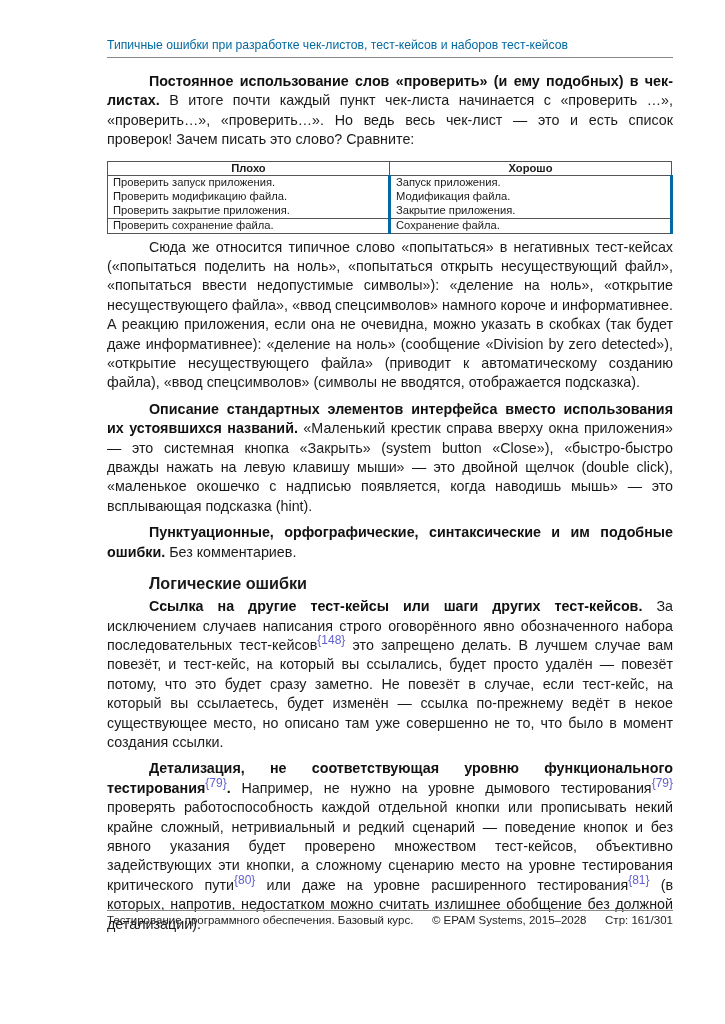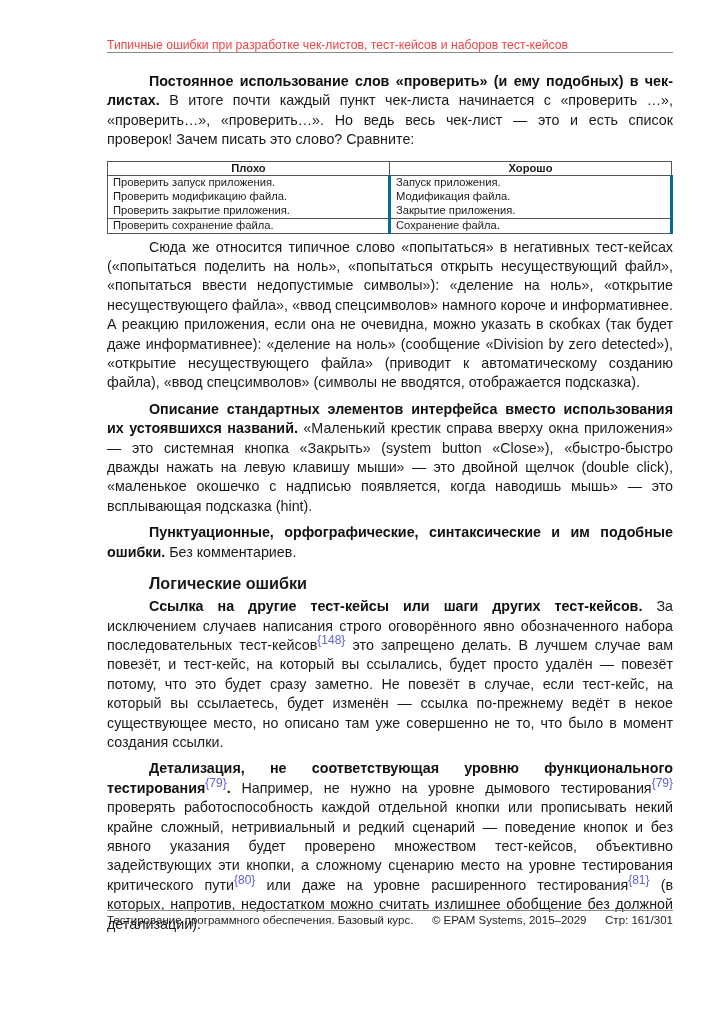--- a/index.html
+++ b/index.html
@@ -2,21 +2,21 @@
 <html><head>
   <meta charset="utf-8">
   <style>
     html, body { margin: 0; padding: 0; background: #ffffff; }
     body {
       width: 725px; height: 1024px; position: relative; overflow: hidden;
       font-family: "Liberation Sans", sans-serif; color: #1a1a1a;
     }
     .running-header {
       position: absolute; left: 107px; top: 38px; width: 566px;
-      font-size: 12.2px; color: #ef4444; 
+      font-size: 12.2px; color: #0369a1; padding-bottom: 5px;
       border-bottom: 1px solid #888;
     }
     .content {
       position: absolute; left: 107px; top: 72px; width: 566px;
       font-size: 14.3px; line-height: 19.4px;
     }
     .para {
       margin: 0 0 7px 0; text-align: justify; text-indent: 42px;
       hyphens: manual;
     }
@@ -101,15 +101,15 @@
   </p>
 
   <p class="para">
     <b>Детализация, не соответствующая уровню функционального тестирования</b><span class="ref">{79}</span><b>.</b><span> Например, не нужно на уровне дымового тестирования</span><span class="ref">{79}</span><span> проверять работоспособность каждой отдельной кнопки или прописывать некий крайне сложный, нетривиальный и редкий сценарий — поведение кнопок и без явного указания будет проверено множеством тест-кейсов, объективно задействующих эти кнопки, а сложному сценарию место на уровне тестирования критического пути</span><span class="ref">{80}</span><span> или даже на уровне расширенного тестирования</span><span class="ref">{81}</span><span> (в которых, напротив, недостатком можно считать излишнее обобщение без должной детализации).</span>
   </p>
 
 </div>
 
 <div class="running-footer">
   <span>Тестирование программного обеспечения. Базовый курс.</span>
-  <span>© EPAM Systems, 2015–2029</span>
+  <span>© EPAM Systems, 2015–2028</span>
   <span>Стр: 161/301</span>
 </div>
 
 </body></html>

